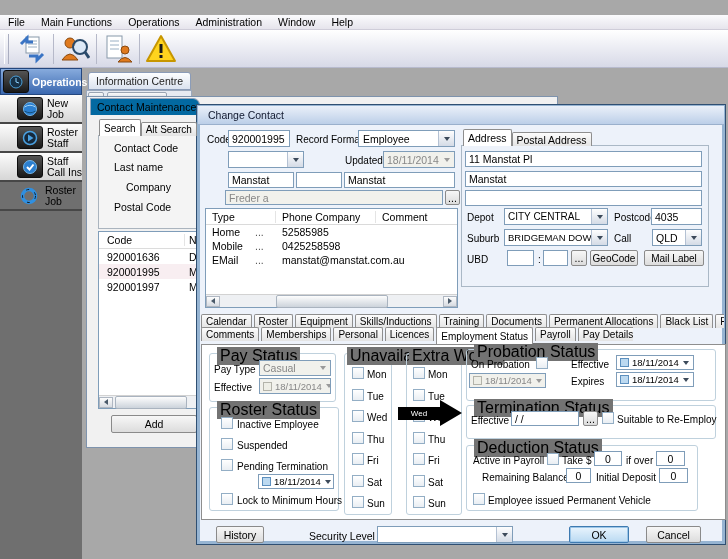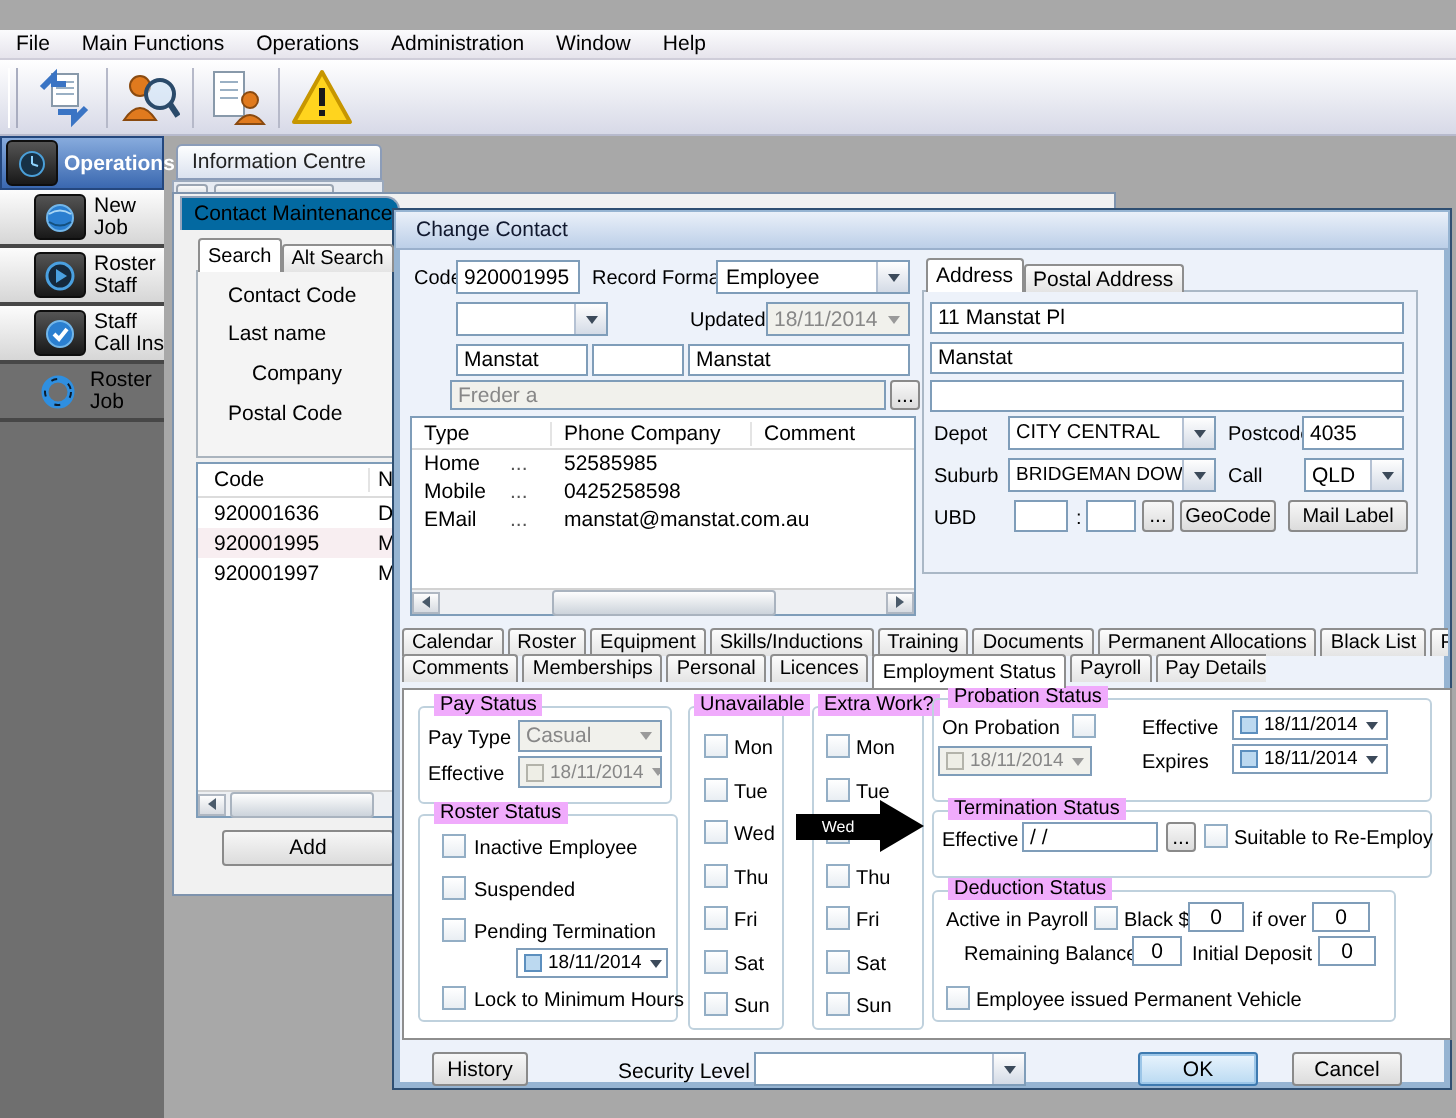--- a/index.html
+++ b/index.html
@@ -60,21 +60,21 @@
     border-left:1px solid #b4c1d3;display:flex;align-items:center;justify-content:center;flex:none}
   .arrflat{width:14px;display:flex;align-items:center;justify-content:center;flex:none}
   .tri{width:0;height:0;border-left:3.5px solid transparent;border-right:3.5px solid transparent;
     border-top:4px solid #3c4a5a}
   .cb{position:absolute;width:12px;height:12px;background:linear-gradient(#ffffff,#e9eef3);
     border:1px solid #93aec5;box-sizing:border-box}
   .cbi{position:static;width:9px;height:9px;border:1px solid #5c8fbe;background:#bcd9f0;flex:none;
     margin-right:3px;box-sizing:border-box}
   .cbi.gray{border-color:#b3b3aa;background:#eeeee6}
   .grp{position:absolute;border:1px solid #bfd1dd;border-radius:3px;box-sizing:border-box}
-  .gt{position:absolute;top:-7px;left:7px;background:#f0abfc;padding:0 3px;font-size:10px;white-space:nowrap}
+  .gt{position:absolute;top:-7px;left:7px;background:#737373;padding:0 3px;font-size:16px;white-space:nowrap}
   .flbl{position:absolute;font-size:10px;white-space:nowrap}
   .btn{position:absolute;background:linear-gradient(#f7f7f7,#dcdcdc);border:1px solid #8a8a8a;
     border-radius:2px;display:flex;align-items:center;justify-content:center;font-size:10.5px;box-sizing:border-box}
   .btn.def{background:linear-gradient(#e9f4fd,#badaf2);border:1px solid #3e7ab0;
     box-shadow:inset 0 0 0 1px #9cc6e8}
 
   
   .dlg{position:absolute;left:196px;top:104px;width:530px;height:441px;background:#edf2fa;
     border:1px solid #2f4f72;box-shadow:inset 0 0 0 3px #96b4d2;box-sizing:border-box}
   .dlgtitle{position:absolute;left:1px;top:1px;width:526px;height:19px;
@@ -509,21 +509,21 @@
     <div class="tb" style="left:314px;top:306px;width:68px;height:15px">/ /</div>
     <div class="btn" style="left:386px;top:306px;width:15px;height:15px">...</div>
     <span class="cb" style="left:405px;top:307px"></span>
     <span class="flbl" style="left:420px;top:309px">Suitable to Re-Employ</span>
 
     <div class="grp" style="left:269px;top:340px;width:232px;height:66px">
       <span class="gt">Deduction Status</span>
     </div>
     <span class="flbl" style="left:276px;top:350px">Active in Payroll</span>
     <span class="cb" style="left:350px;top:348px"></span>
-    <span class="flbl" style="left:365px;top:350px">Black $</span>
+    <span class="flbl" style="left:365px;top:350px">Take $</span>
     <div class="tb" style="left:397px;top:346px;width:28px;height:15px;justify-content:center">0</div>
     <span class="flbl" style="left:429px;top:350px">if over</span>
     <div class="tb" style="left:459px;top:346px;width:29px;height:15px;justify-content:center">0</div>
     <span class="flbl" style="left:285px;top:367px">Remaining Balance</span>
     <div class="tb" style="left:369px;top:363px;width:25px;height:15px;justify-content:center">0</div>
     <span class="flbl" style="left:399px;top:367px">Initial Deposit</span>
     <div class="tb" style="left:462px;top:363px;width:29px;height:15px;justify-content:center">0</div>
     <span class="cb" style="left:276px;top:388px"></span>
     <span class="flbl" style="left:291px;top:390px">Employee issued Permanent Vehicle</span>
 

